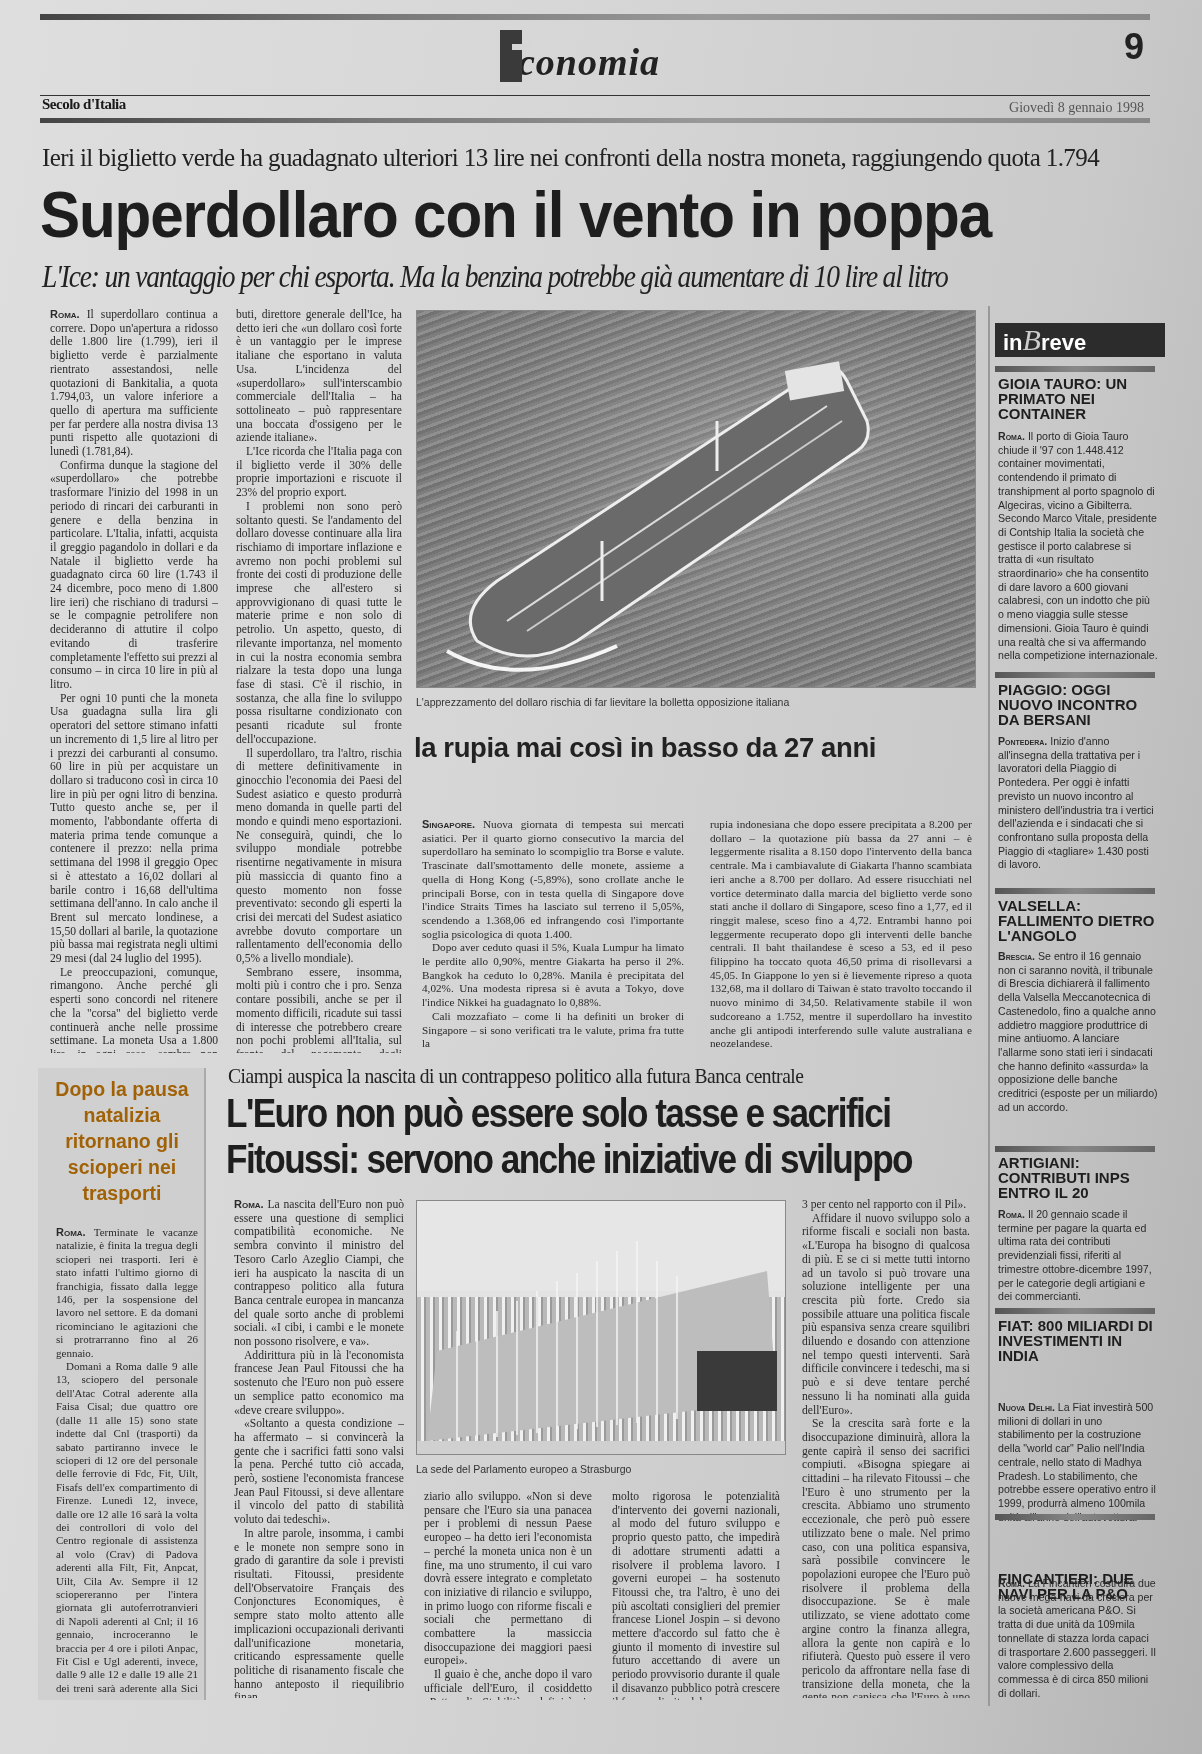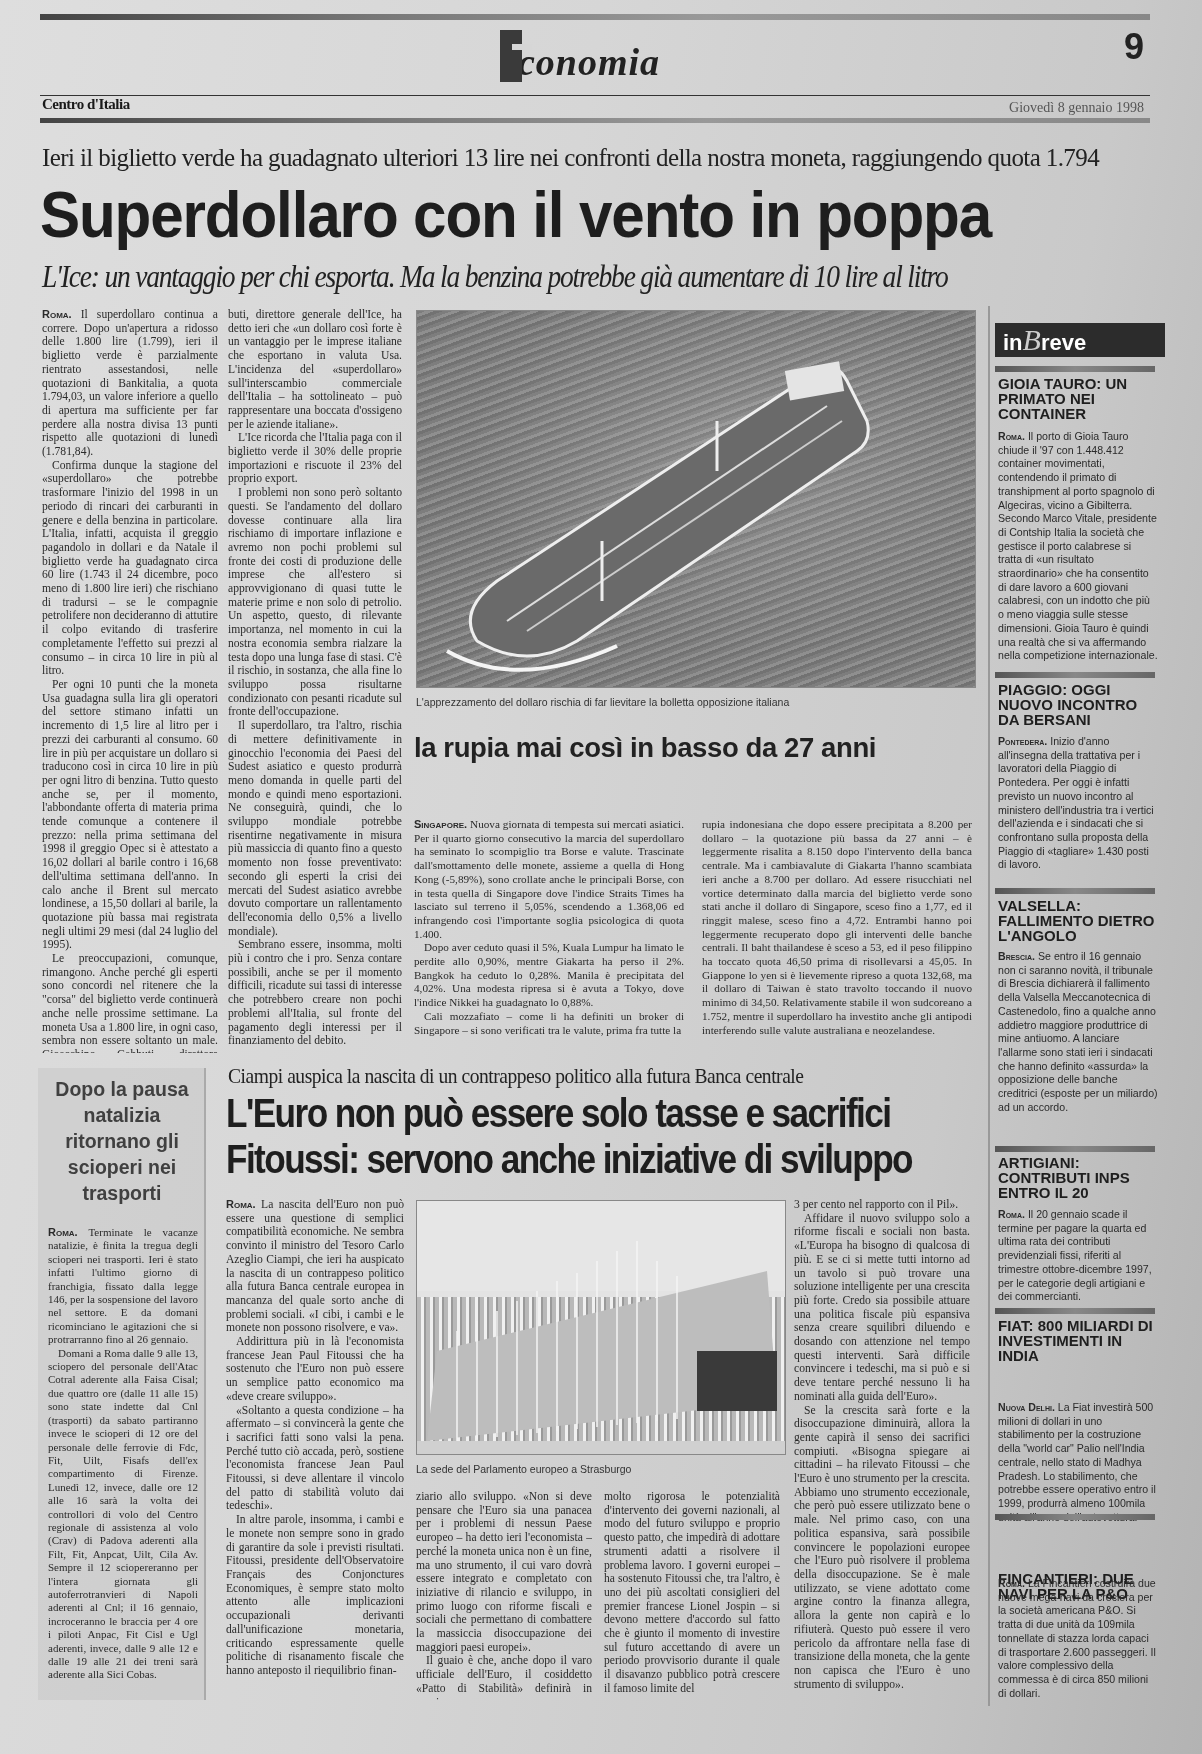--- a/index.html
+++ b/index.html
@@ -30,21 +30,21 @@
   .paper-name { position: absolute; left: 42px; top: 96px; font-family: "Liberation Serif", serif; font-size: 15px; font-weight: bold; letter-spacing: -0.5px; }
   .pub-date { position: absolute; right: 58px; top: 100px; font-family: "Liberation Serif", serif; font-size: 14px; color: #555; text-align: center; }
 
   
   .kicker { position: absolute; left: 42px; top: 144px; width: 1110px; font-family: "Liberation Serif", serif; font-size: 25px; letter-spacing: -0.6px; color: #222; white-space: nowrap; }
   .headline { position: absolute; left: 40px; top: 178px; width: 1120px; font-family: "Liberation Sans", sans-serif; font-weight: bold; font-size: 64px; letter-spacing: -1.2px; color: #1e1e1e; white-space: nowrap; transform: scaleX(0.94); transform-origin: left; }
   .subhead { position: absolute; left: 42px; top: 258px; width: 1120px; font-family: "Liberation Serif", serif; font-style: italic; font-size: 32px; letter-spacing: -1.4px; color: #222; white-space: nowrap; transform: scaleX(0.86); transform-origin: left; }
 
   
   .col { position: absolute; font-family: "Liberation Serif", serif; font-size: 11.6px; line-height: 13.7px; text-align: justify; color: #2a2a2a; overflow: hidden; }
-  .col p { text-indent: 10px; }
+  .col p { text-indent: 10px; margin-left: 8px; }
   .col p:first-child { text-indent: 0; }
   .dateline { font-variant: small-caps; font-weight: bold; font-family: "Liberation Sans", sans-serif; font-size: 11px; }
 
   
   .photo { position: absolute; border: 1px solid #888; overflow: hidden; }
   .ship-photo {
     background:
       radial-gradient(ellipse at 60% 40%, rgba(255,255,255,0.15), transparent 60%),
       repeating-linear-gradient(160deg, #7d7d7d 0 3px, #8f8f8f 3px 6px, #727272 6px 9px);
   }
@@ -55,21 +55,21 @@
   
   .breve-logo { position: absolute; left: 995px; top: 323px; width: 170px; height: 34px; background: #2c2c2c; color: #fff; font-family: "Liberation Sans", sans-serif; font-weight: bold; font-size: 22px; padding-left: 8px; line-height: 34px; }
   .breve-logo .b { font-family: "Liberation Serif", serif; font-style: italic; font-weight: normal; font-size: 30px; color: #ccc; }
   .breve-bar { position: absolute; left: 995px; width: 160px; height: 6px; background: linear-gradient(90deg, #555, #888 50%, #666); }
   .breve-title { position: absolute; left: 998px; width: 160px; font-family: "Liberation Sans", sans-serif; font-weight: bold; font-size: 15px; line-height: 15px; color: #1e1e1e; }
   .breve-text { position: absolute; left: 998px; width: 160px; font-family: "Liberation Sans", sans-serif; font-size: 10.6px; line-height: 13.7px; color: #2a2a2a; }
   .breve-text .dl { font-variant: small-caps; font-weight: bold; }
 
   
   .strike-box { position: absolute; left: 38px; top: 1068px; width: 168px; height: 632px; background: rgba(190,190,190,0.35); border-right: 2px solid #aaa; }
-  .strike-title { position: absolute; left: 44px; top: 1076px; width: 156px; text-align: center; font-family: "Liberation Sans", sans-serif; font-weight: bold; font-size: 19.5px; line-height: 26px; color: #404040; }
+  .strike-title { position: absolute; left: 44px; top: 1076px; width: 156px; text-align: center; font-family: "Liberation Sans", sans-serif; font-weight: bold; font-size: 19.5px; line-height: 26px; color: #a16207; }
 
   .euro-kicker { position: absolute; left: 228px; top: 1064px; font-family: "Liberation Serif", serif; font-size: 21px; letter-spacing: -0.5px; color: #222; white-space: nowrap; transform: scaleX(0.93); transform-origin: left; }
   .euro-h1 { position: absolute; left: 226px; top: 1090px; font-family: "Liberation Sans", sans-serif; font-weight: bold; font-size: 40px; letter-spacing: -1.8px; color: #1e1e1e; white-space: nowrap; transform: scaleX(0.88); transform-origin: left; line-height: 46px; }
 
   .parliament-photo {
     background:
       linear-gradient(180deg, #e3e3e3 0 38%, transparent 38%),
       repeating-linear-gradient(90deg, #b9b9b9 0 4px, #f0f0f0 4px 7px, #9a9a9a 7px 9px),
       #c8c8c8;
   }
@@ -77,21 +77,21 @@
 </head>
 <body>
 
 <div class="rule-thick" style="left:40px; top:14px; width:1110px;"></div>
 <div class="section-title">
   <span class="big-e"></span>
   <span class="rest">conomia</span>
 </div>
 <div class="page-number">9</div>
 <div class="rule-thin" style="left:40px; top:95px; width:1110px;"></div>
-<div class="paper-name">Centro d'Italia</div>
+<div class="paper-name">Secolo d'Italia</div>
 <div class="pub-date">Giovedì 8 gennaio 1998</div>
 <div class="rule-thick" style="left:40px; top:118px; width:1110px; height:5px;"></div>
 
 <div class="kicker">Ieri il biglietto verde ha guadagnato ulteriori 13 lire nei confronti della nostra moneta, raggiungendo quota 1.794</div>
 <div class="headline">Superdollaro con il vento in poppa</div>
 <div class="subhead">L'Ice: un vantaggio per chi esporta. Ma la benzina potrebbe già aumentare di 10 lire al litro</div>
 
 <div class="col" style="left:42px; top:308px; width:176px; height:745px;">
   <p><span class="dateline">Roma.</span> <span>Il superdollaro continua a correre. Dopo un'apertura a ridosso delle 1.800 lire (1.799), ieri il biglietto verde è parzialmente rientrato assestandosi, nelle quotazioni di Bankitalia, a quota 1.794,03, un valore inferiore a quello di apertura ma sufficiente per far perdere alla nostra divisa 13 punti rispetto alle quotazioni di lunedì (1.781,84).</span></p>
   <p>Confirma dunque la stagione del «superdollaro» che potrebbe trasformare l'inizio del 1998 in un periodo di rincari dei carburanti in genere e della benzina in particolare. L'Italia, infatti, acquista il greggio pagandolo in dollari e da Natale il biglietto verde ha guadagnato circa 60 lire (1.743 il 24 dicembre, poco meno di 1.800 lire ieri) che rischiano di tradursi – se le compagnie petrolifere non decideranno di attutire il colpo evitando di trasferire completamente l'effetto sui prezzi al consumo – in circa 10 lire in più al litro.</p>

